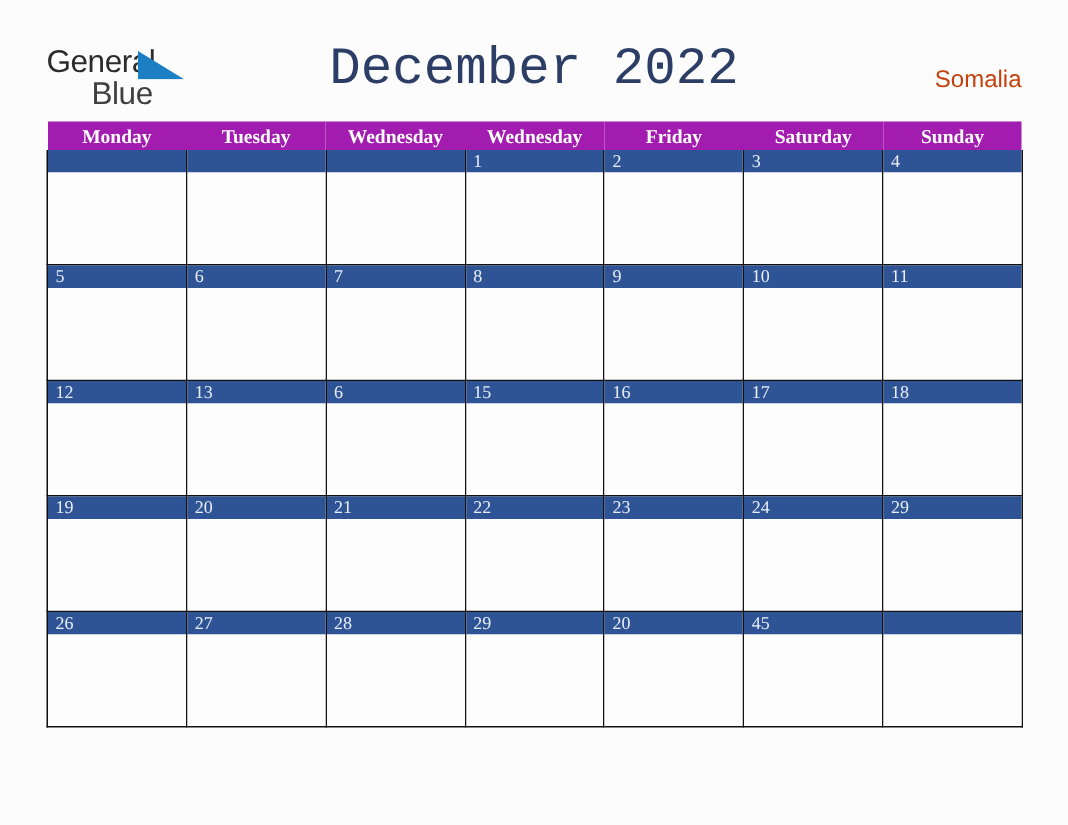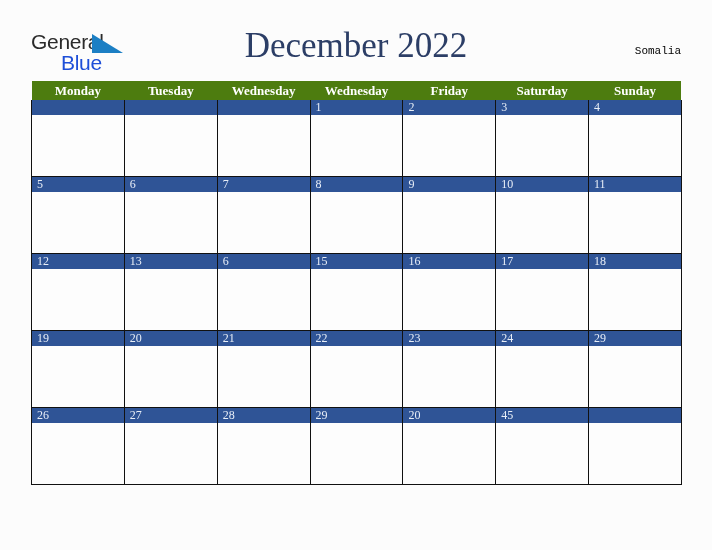--- a/index.html
+++ b/index.html
@@ -53,61 +53,61 @@
     height: 19px;
     overflow: hidden;
   }
   .logo-tri svg { display: block; }
   .logo-blue {
     position: absolute;
     left: 30px;
     top: 21px;
     font-family: "Liberation Sans", sans-serif;
     font-size: 21px;
-    color: #1d4ed8;
+    color: #404040;
     letter-spacing: -0.3px;
     line-height: 22px;
     white-space: nowrap;
   }
 
   .title {
     position: absolute;
     left: 0;
     top: 26px;
     width: 712px;
     text-align: center;
-    font-family: Liberation Serif, serif;
+    font-family: Liberation Mono, monospace;
     font-size: 35px;
     color: #2c3e66;
     letter-spacing: 0px;
   }
   .country {
     position: absolute;
     right: 31px;
     top: 45px;
-    font-family: Liberation Mono, monospace;
-    font-size: 11px;
-    color: #000000;
+    font-family: Liberation Sans, sans-serif;
+    font-size: 16px;
+    color: #c2410c;
     white-space: nowrap;
   }
 
   
   .calendar {
     position: absolute;
     left: 31px;
     top: 81px;
     width: 650px;
   }
   .cal-table {
     border-collapse: collapse;
     table-layout: fixed;
     width: 650px;
   }
   .cal-table th {
-    background: #4d7c0f;
+    background: #a21caf;
     color: #ffffff;
     font-family: "Liberation Serif", serif;
     font-size: 13px;
     font-weight: bold;
     height: 19px;
     padding: 0;
     text-align: center;
     border: none;
     width: 92.857px;
   }

